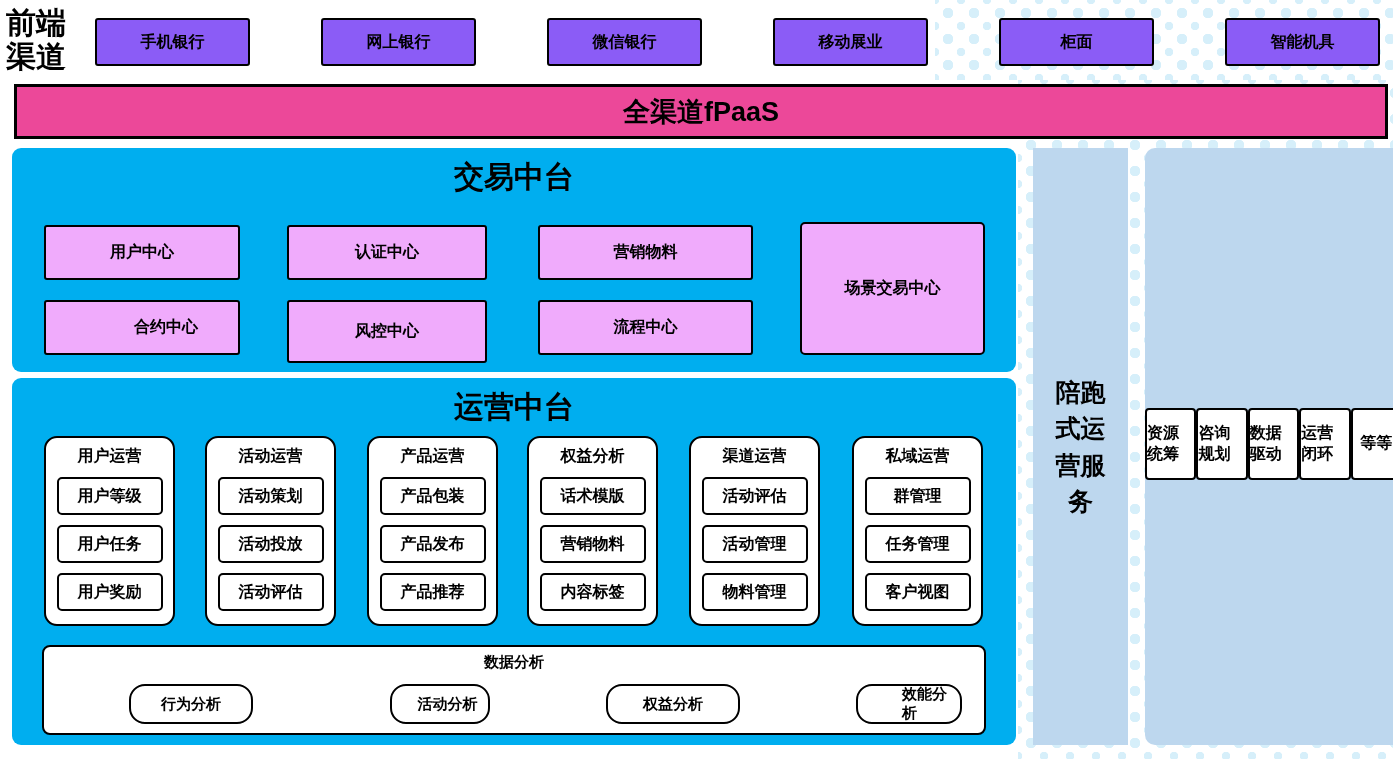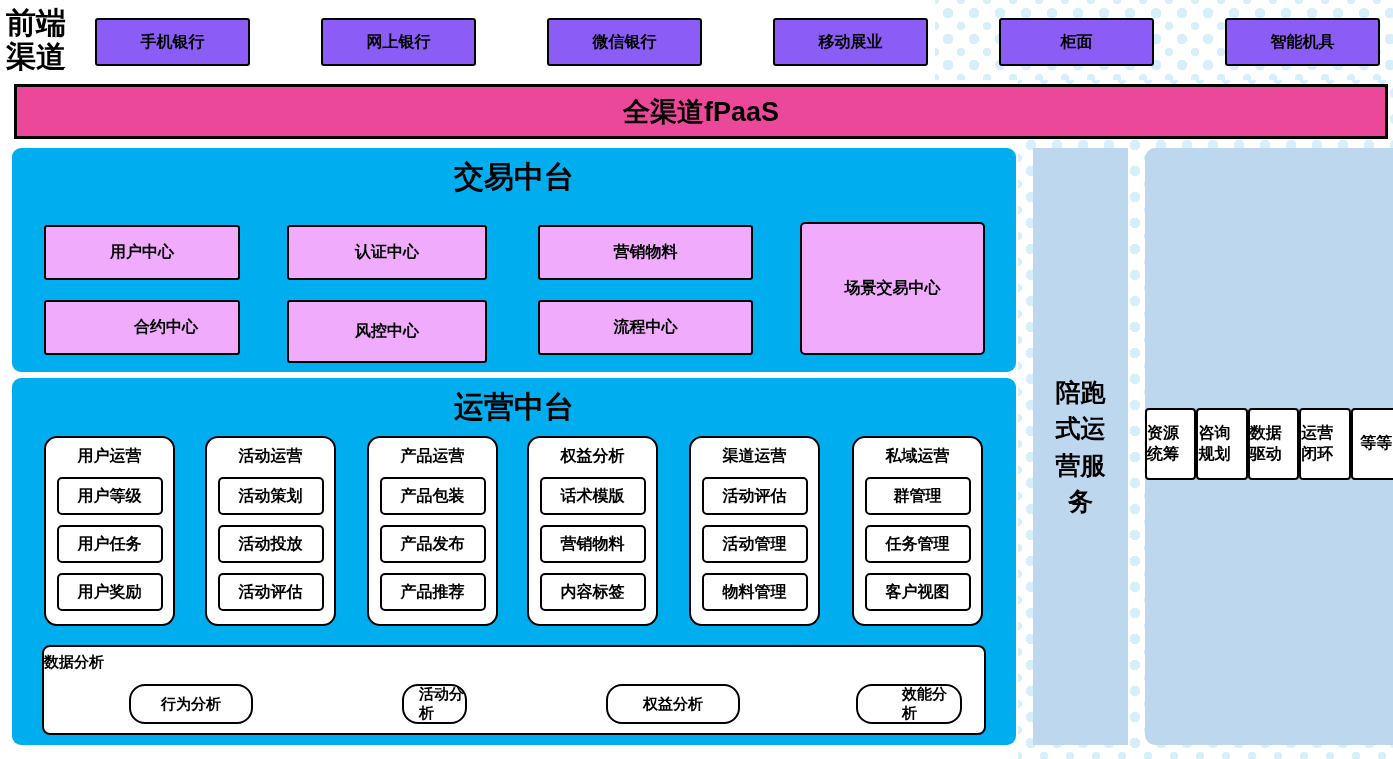--- a/index.html
+++ b/index.html
@@ -100,29 +100,29 @@
     display: flex; align-items: center; justify-content: center;
     font-size: 16px; font-weight: bold;
   }
   .op-item:first-of-type { margin-top: 12px; }
 
   
   .analysis-panel {
     position: absolute; left: 30px; top: 267px; width: 944px; height: 90px;
     background: #fff; border: 2px solid var(--line); border-radius: 8px;
   }
-  .analysis-title { margin-top: 6px; font-size: 15px; font-weight: bold; }
+  .analysis-title { margin-top: 6px; text-align: center; font-size: 15px; font-weight: bold; }
   .analysis-item {
     position: absolute; top: 37px; height: 40px;
     background: #fff; border: 2px solid var(--line); border-radius: 16px;
     display: flex; align-items: center; justify-content: center;
     font-size: 15px; font-weight: bold;
   }
   .a0 { left: 85px;  width: 124px; }
-  .a1 { left: 358px; width: 65px; padding-left: 15px;  }
+  .a1 { left: 346px; width: 100px; padding-left: 15px;  }
   .a2 { left: 562px; width: 134px; }
   .a3 { left: 812px; width: 106px; padding-left: 44px; }
 
   
   .companion-bar {
     position: absolute; left: 1033px; top: 148px; width: 95px; height: 597px;
     background: var(--panel-lightblue);
     display: flex; align-items: center; justify-content: center;
   }
   .companion-label {

